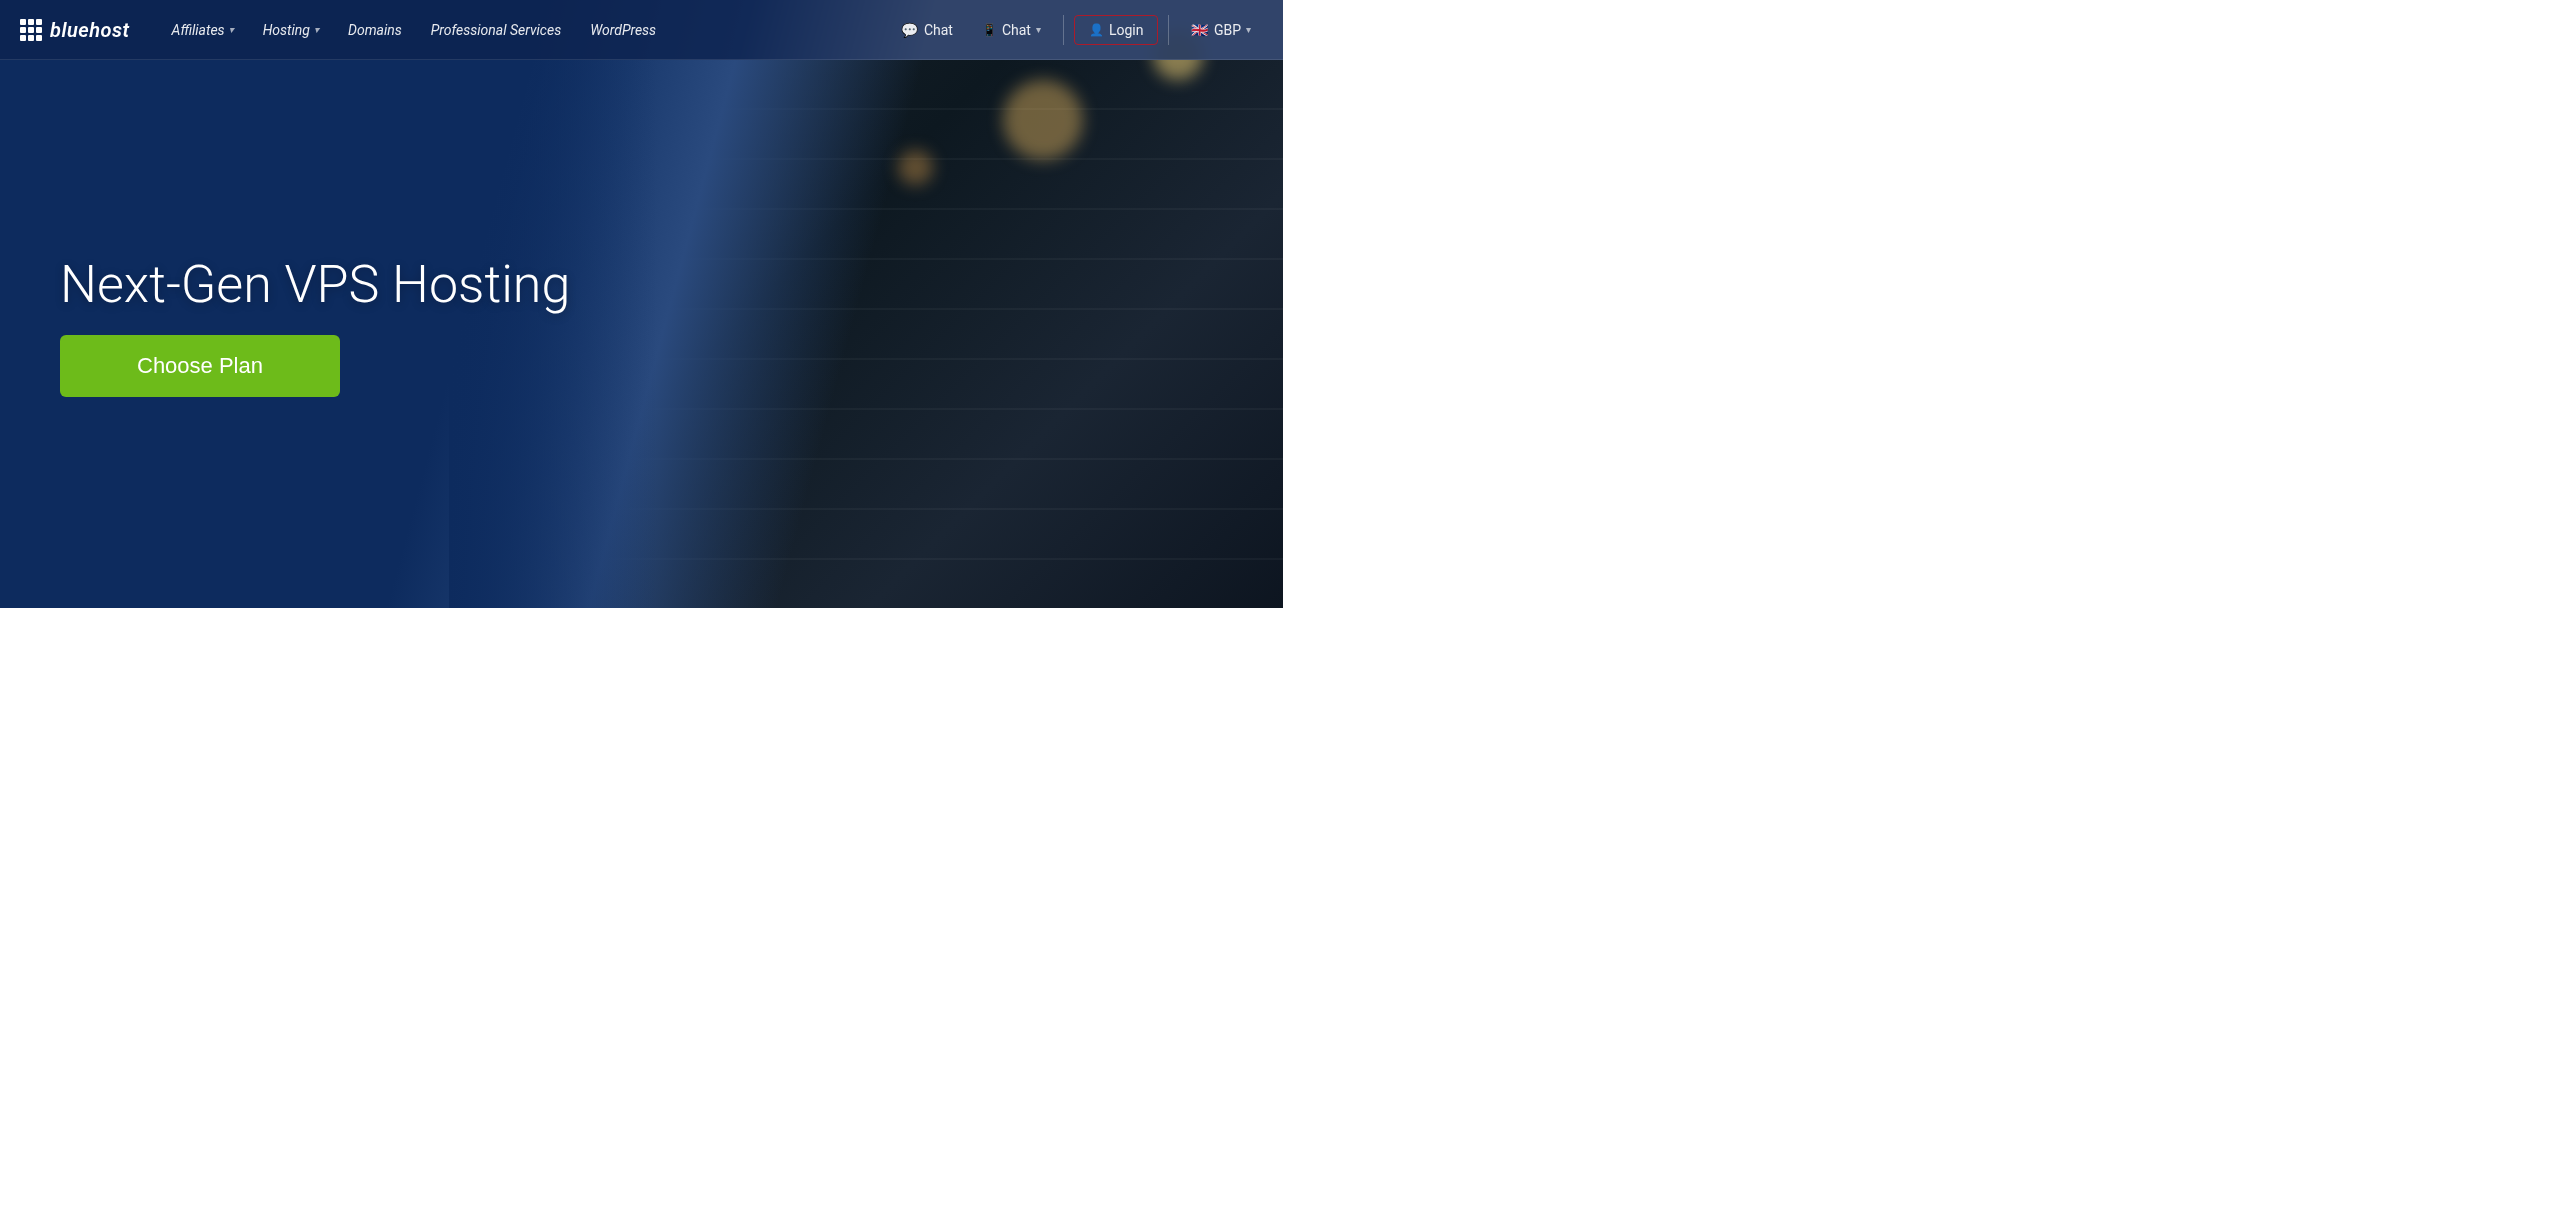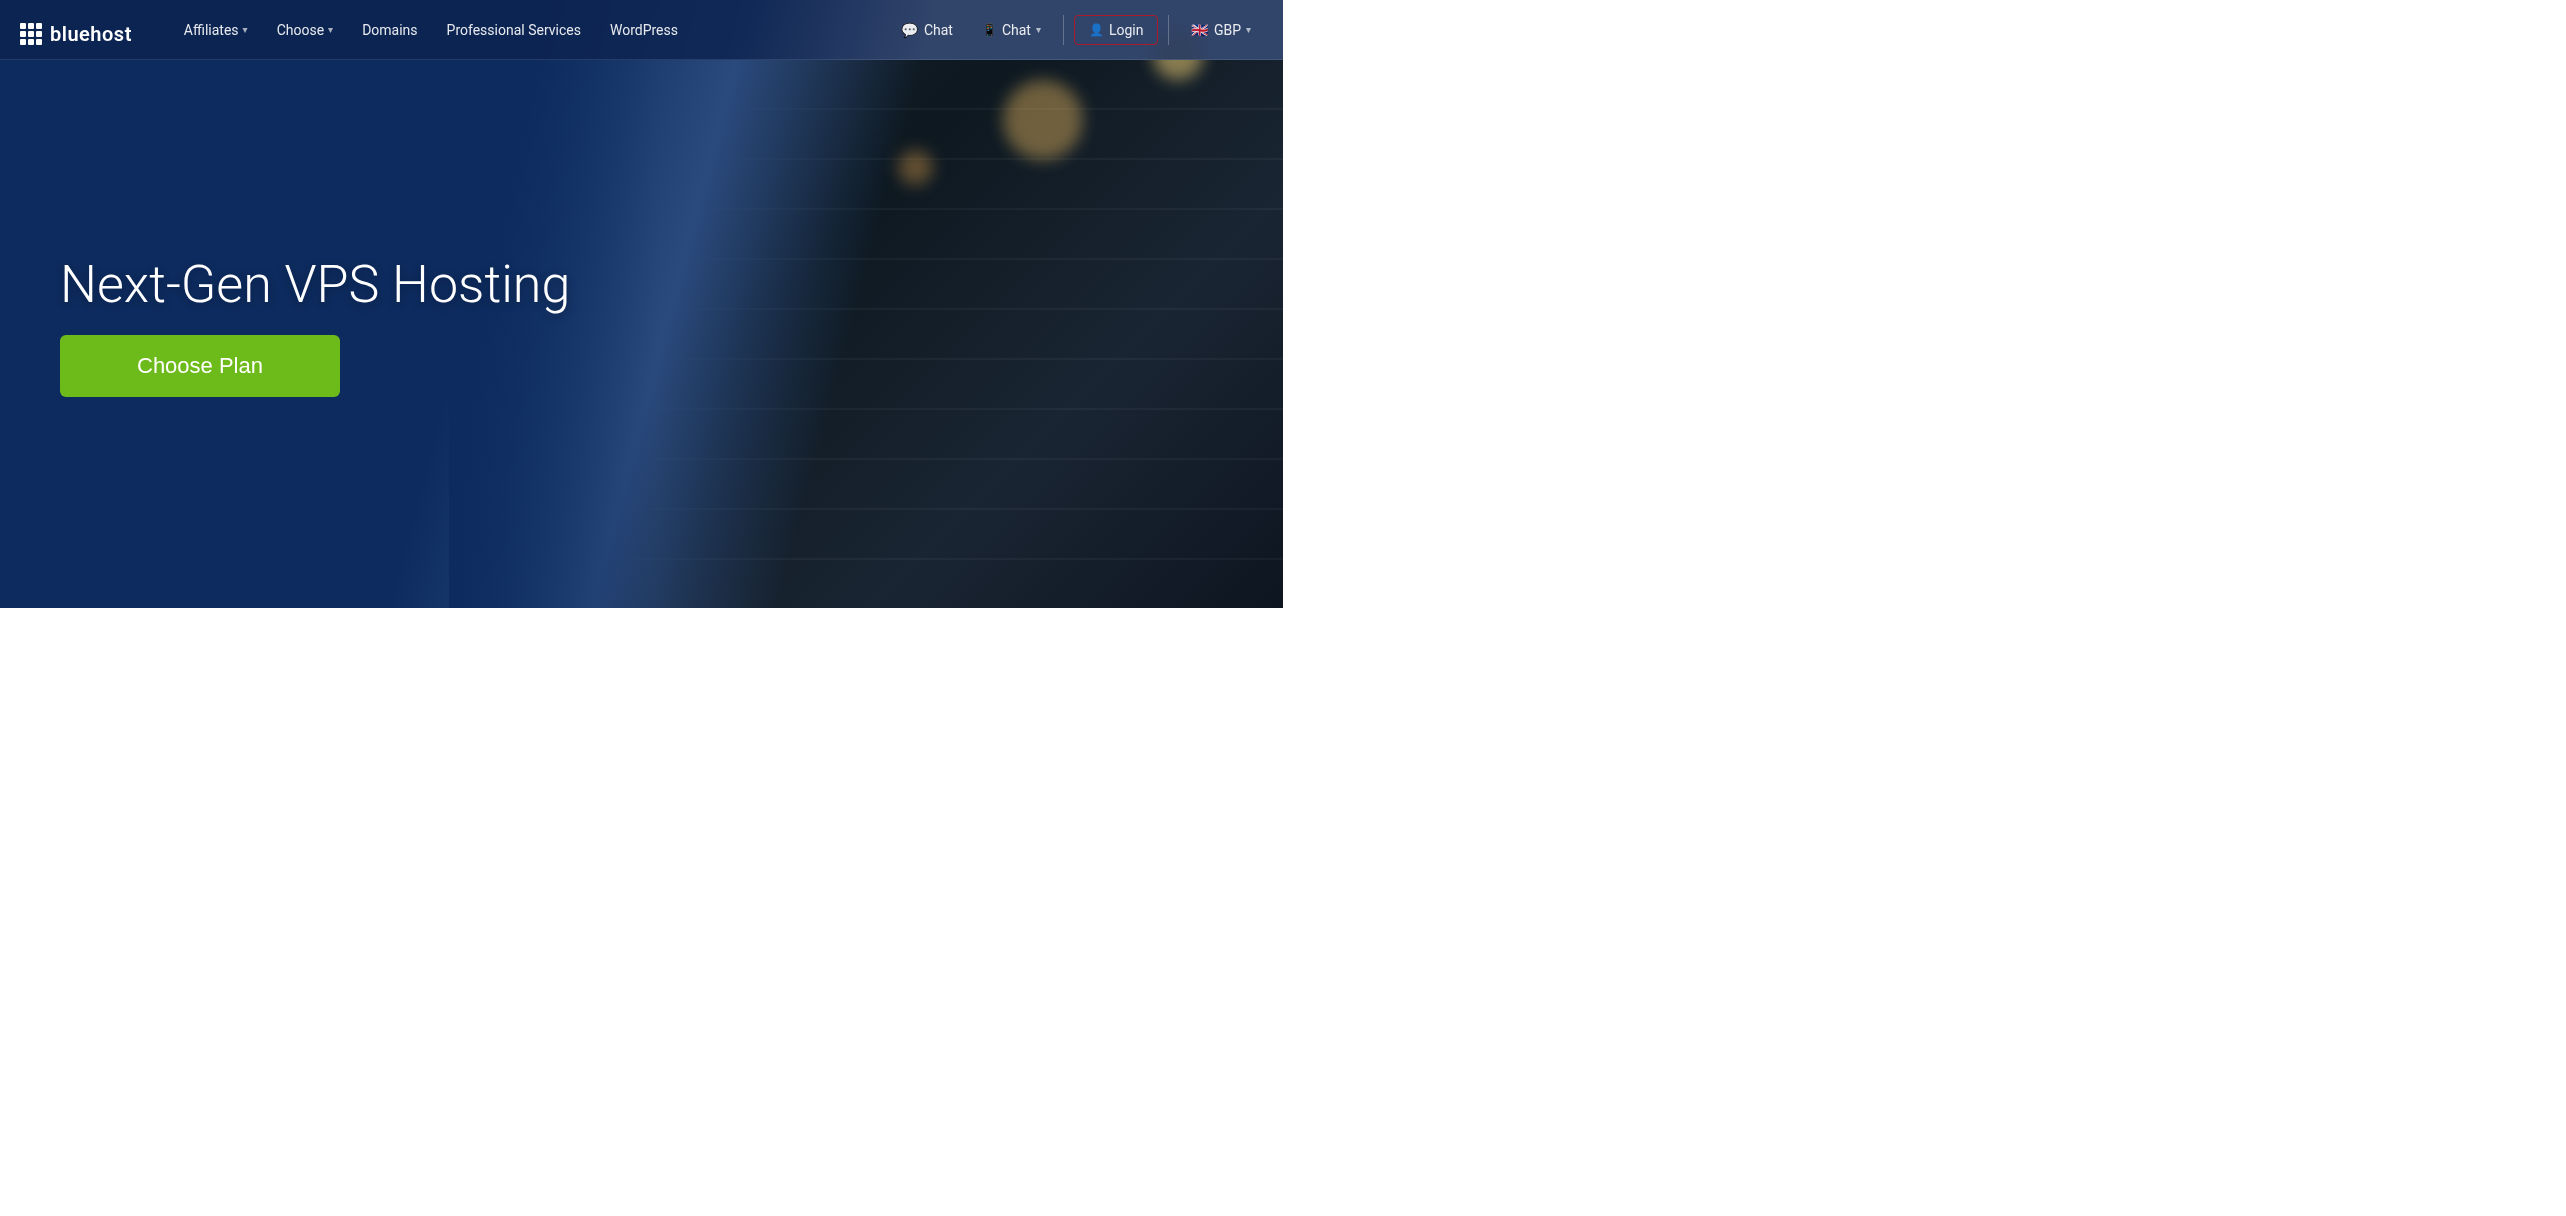--- a/index.html
+++ b/index.html
@@ -45,22 +45,23 @@
       display: flex;
       align-items: center;
       justify-content: space-between;
       padding: 0 20px;
       background: rgba(13, 35, 80, 0.85);
       border-bottom: 1px solid rgba(255,255,255,0.1);
     }
 
     .header-left {
       display: flex;
-      align-items: flex-end;
-      gap: 40px;
+      align-items: center;
+      gap: 30px;
+      font-style: italic;
     }
 
     .logo-area {
       display: flex;
       align-items: center;
       gap: 8px;
     }
 
     .logo-grid {
       display: grid;
@@ -293,21 +294,21 @@
         </div>
         <span class="logo-text">bluehost</span>
       </div>
 
       <nav class="nav-menu">
         <div class="nav-item">
           <span>Affiliates</span>
           <span class="nav-arrow">▾</span>
         </div>
         <div class="nav-item">
-          <span>Choose</span>
+          <span>Hosting</span>
           <span class="nav-arrow">▾</span>
         </div>
         <div class="nav-item">
           <span>Domains</span>
         </div>
         <div class="nav-item">
           <span>Professional Services</span>
         </div>
         <div class="nav-item">
           <span>WordPress</span>

